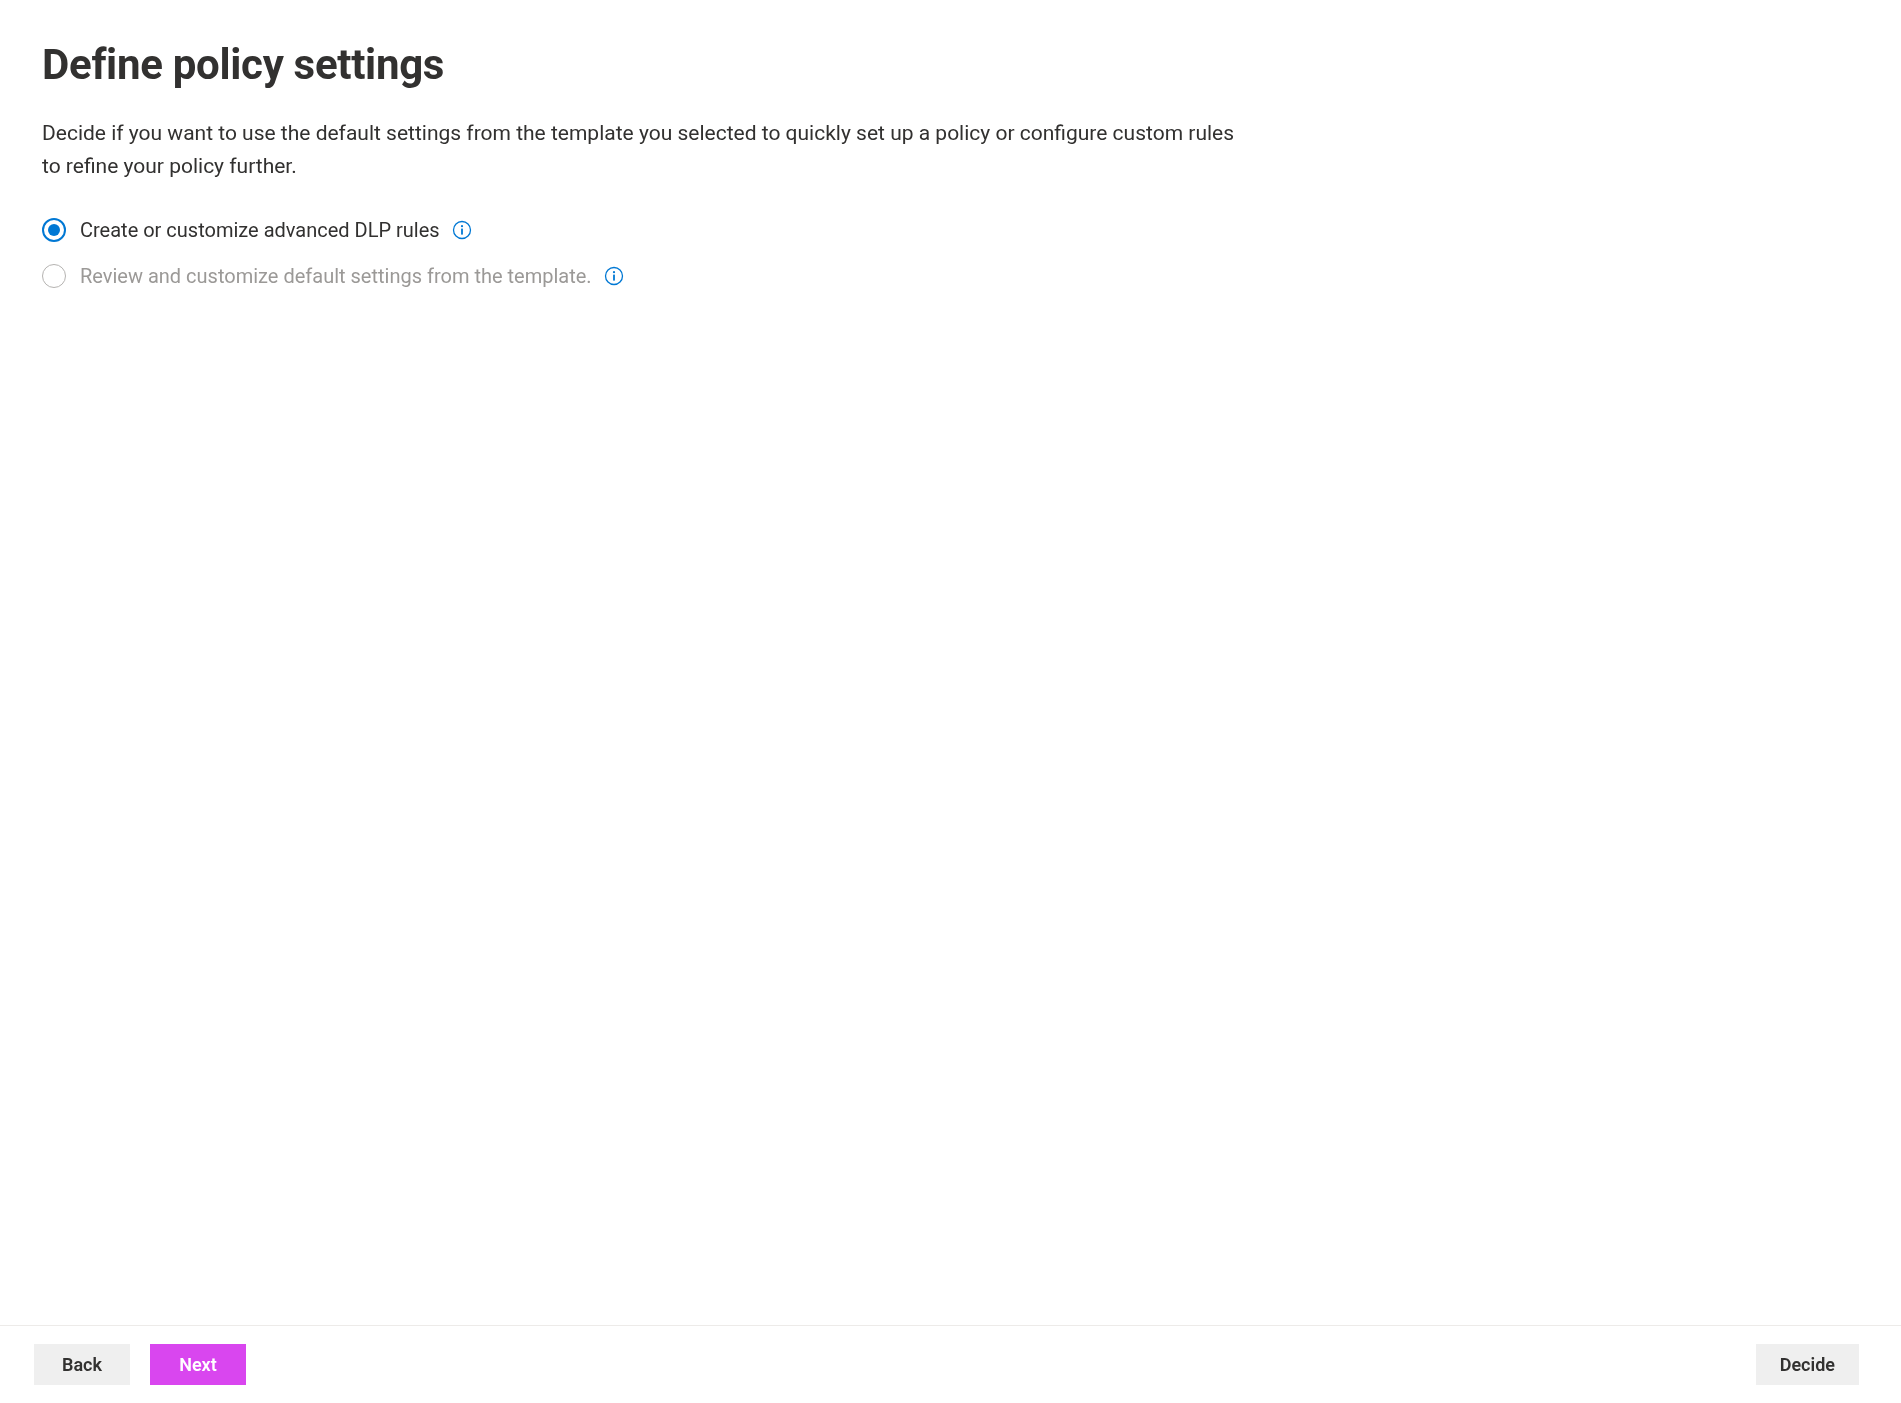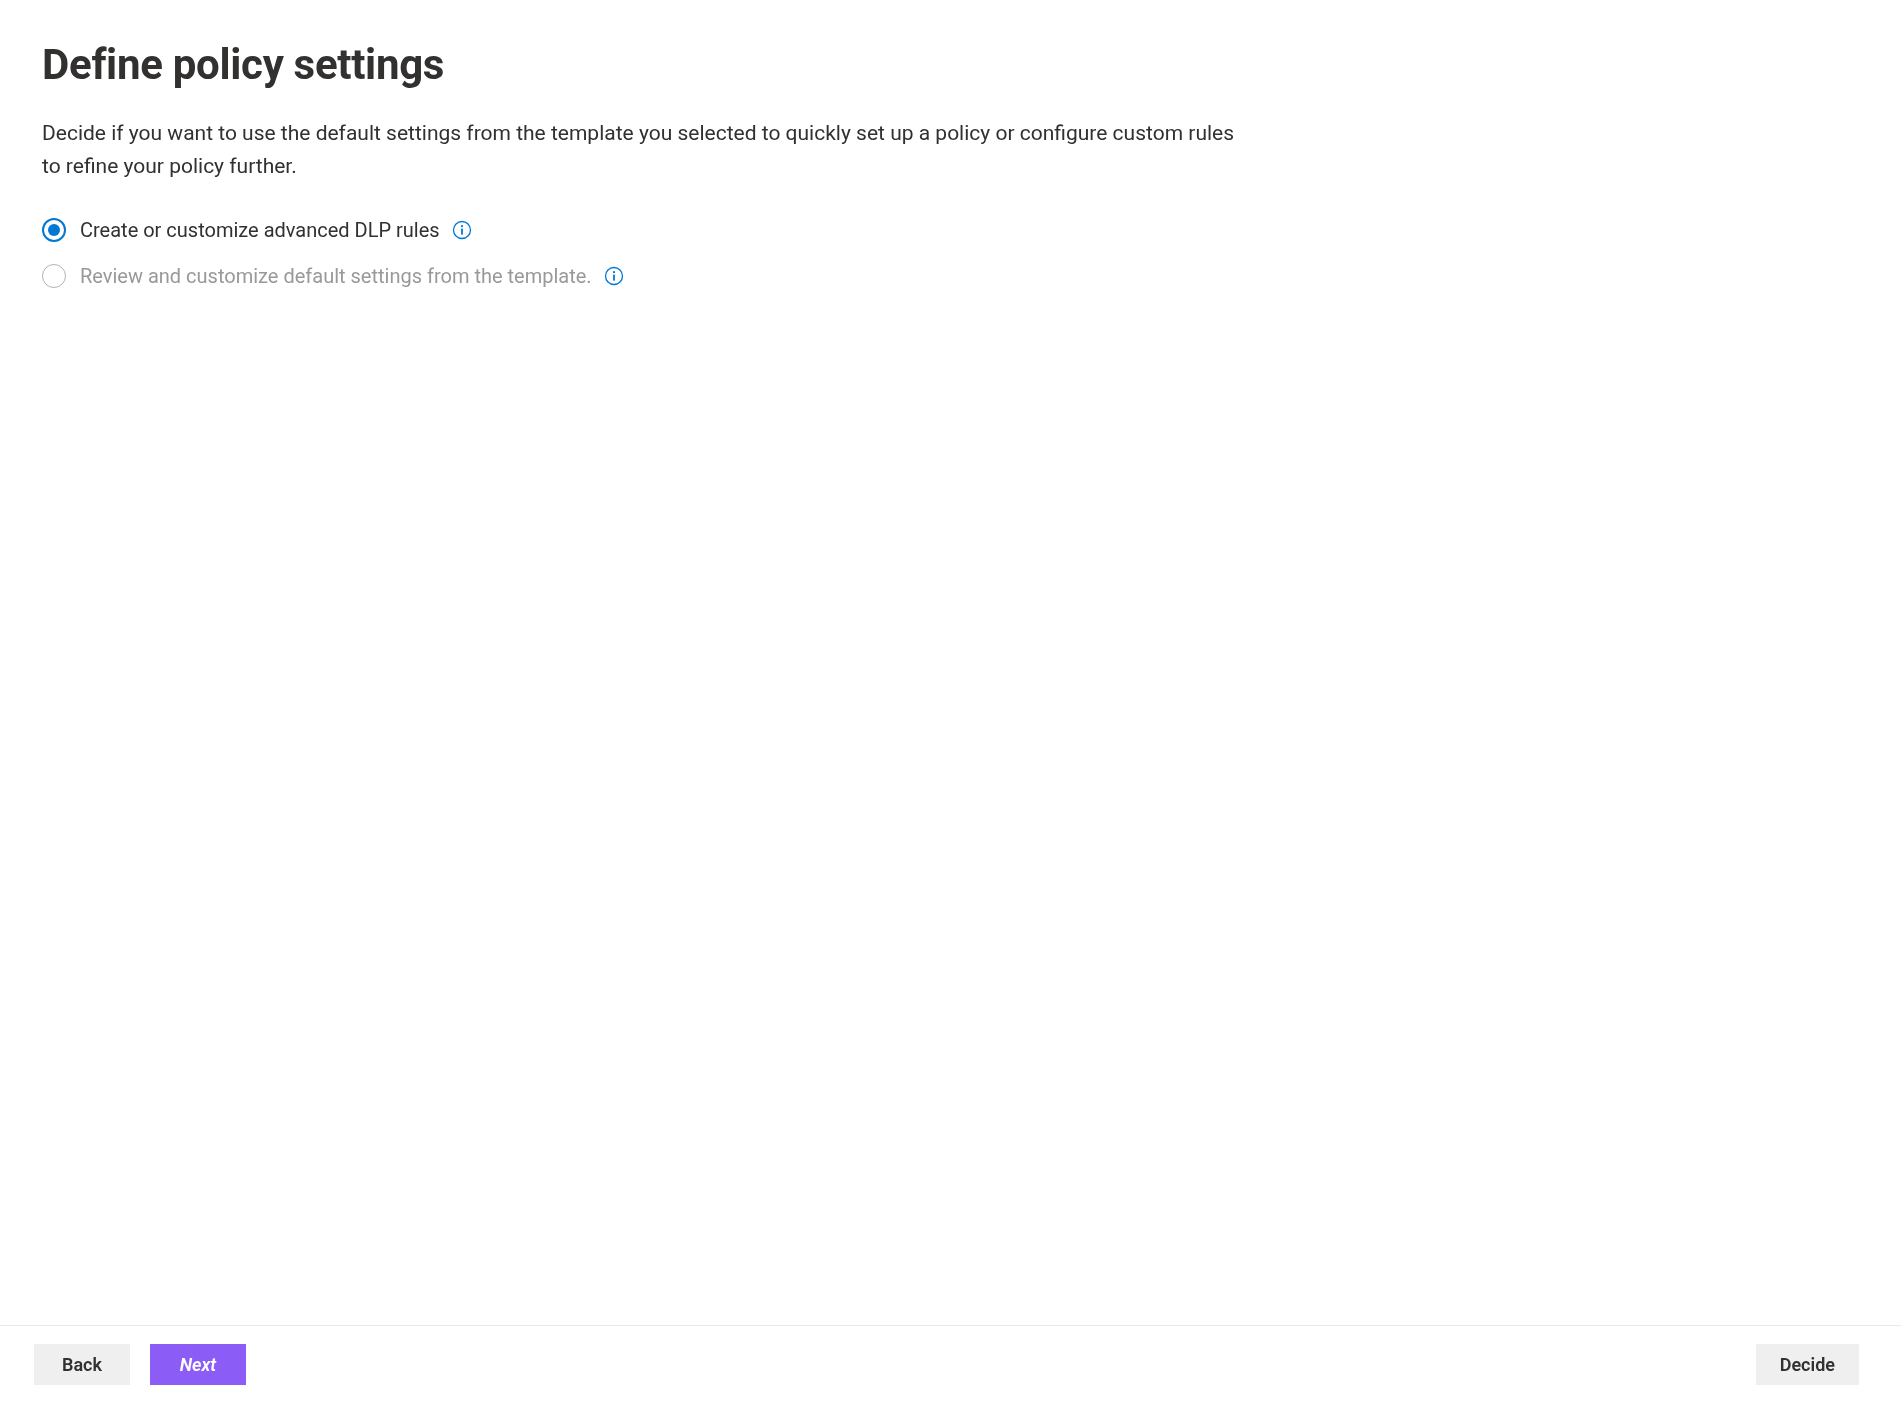--- a/index.html
+++ b/index.html
@@ -113,23 +113,22 @@
       padding: 10px 24px;
       cursor: pointer;
       border-radius: 0;
       min-width: 96px;
     }
     .btn-secondary {
       background: #efefef;
       color: #323130;
     }
     .btn-primary {
-      background: #8b5cf6;
+      background: #d946ef;
       color: #ffffff;
-      font-style: italic;
     }
   </style>
 </head>
 <body>
 
 <div class="main">
   <h1 class="page-title">Define policy settings</h1>
   <p class="page-description">Decide if you want to use the default settings from the template you selected to quickly set up a policy or configure custom rules to refine your policy further.</p>
 
   <div class="radio-group">

